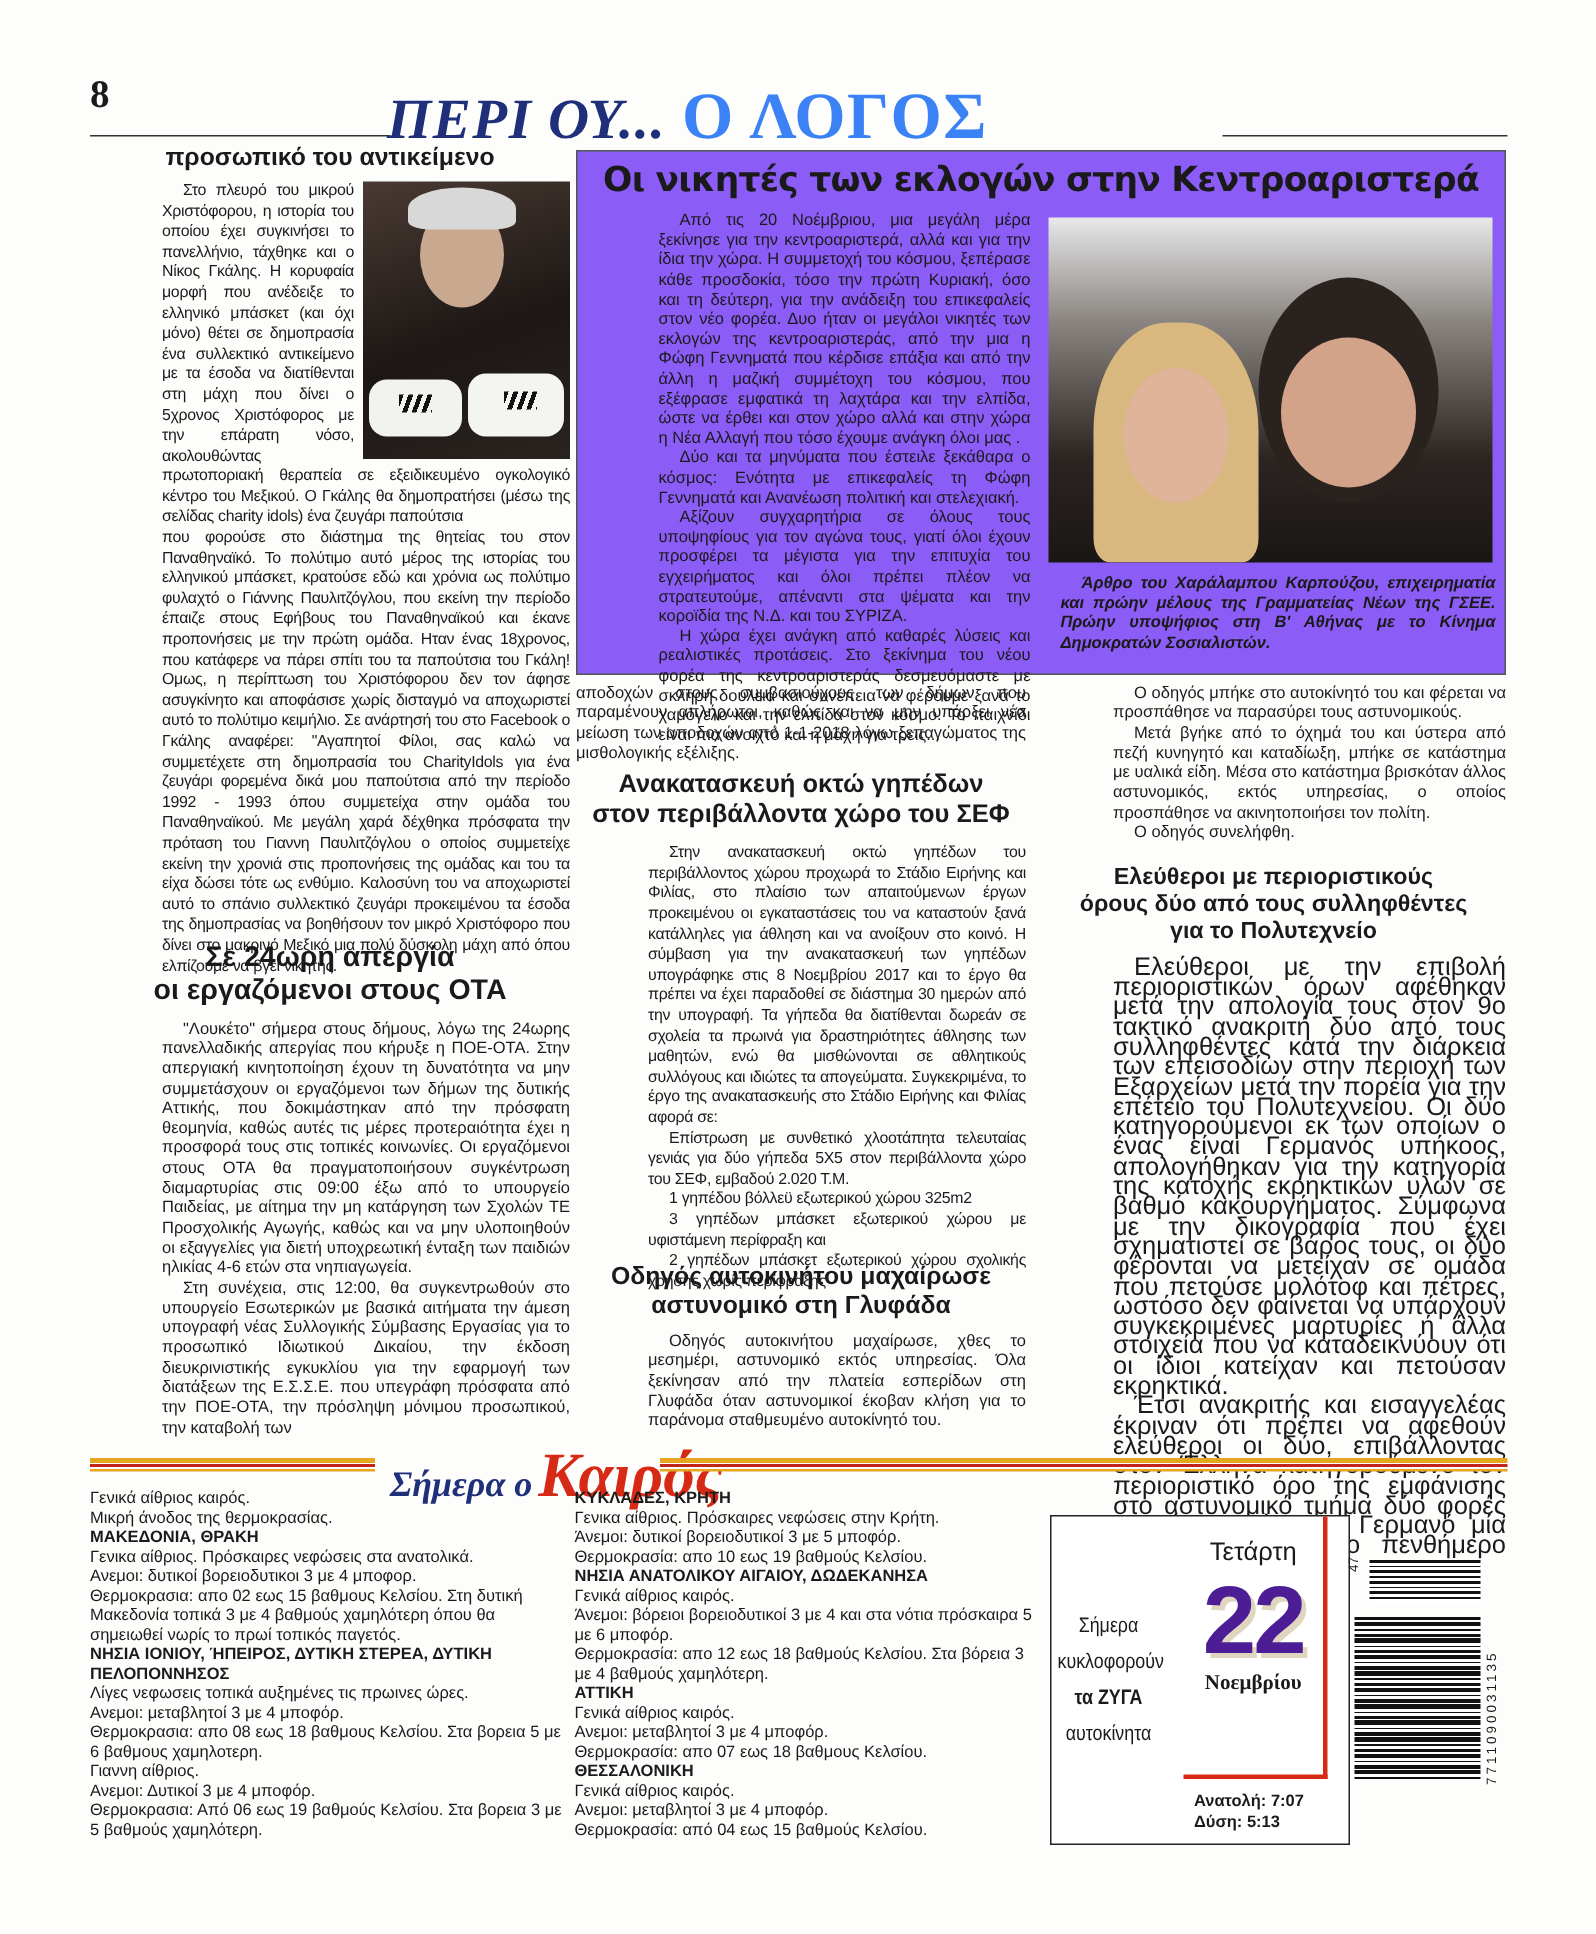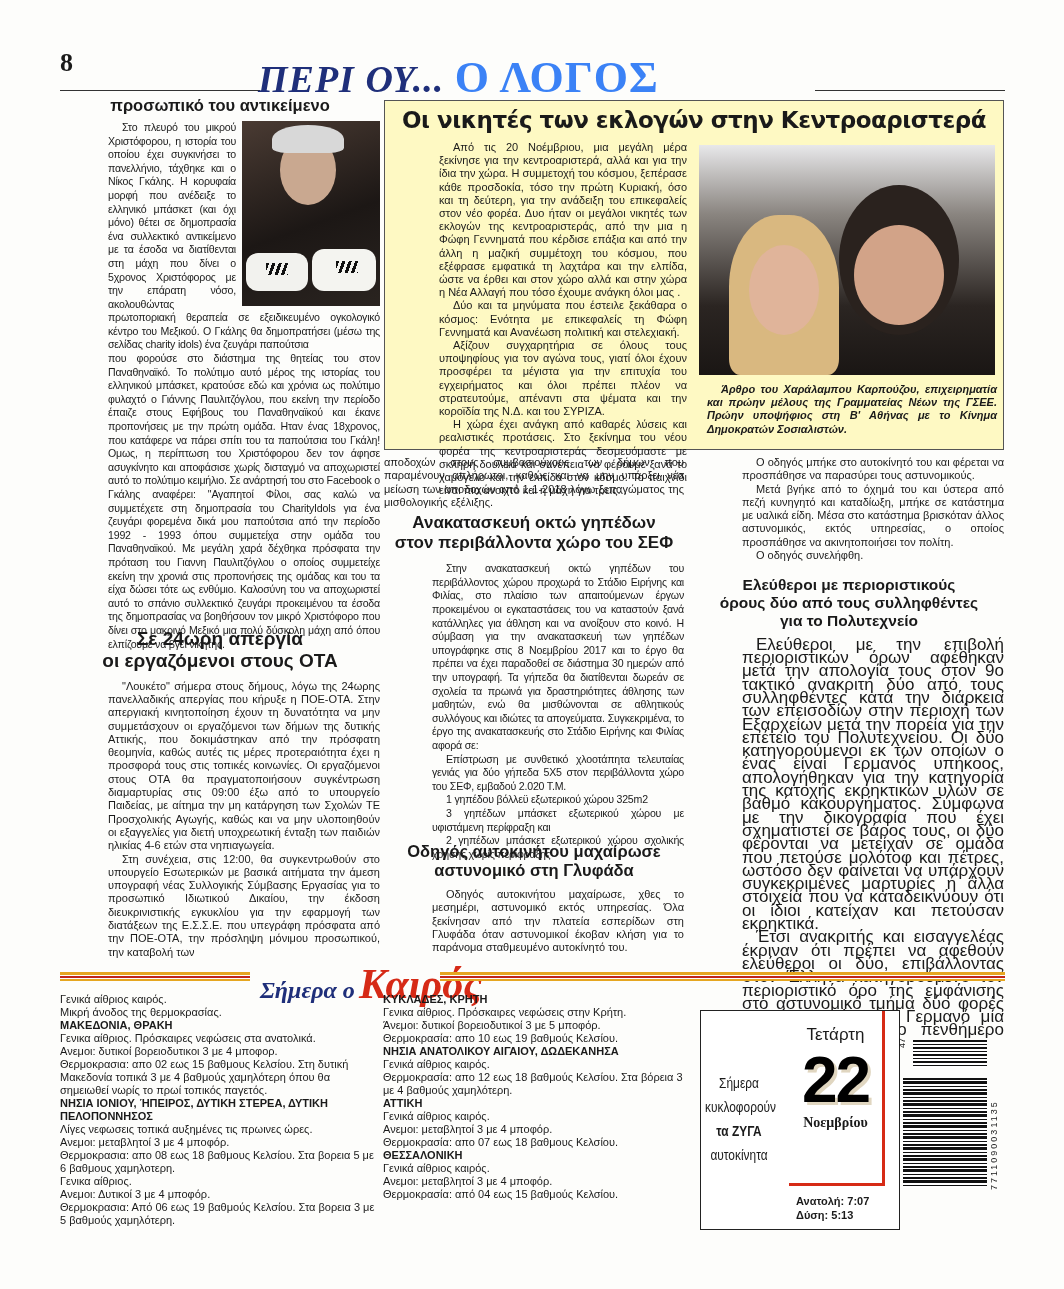--- a/index.html
+++ b/index.html
@@ -9,21 +9,21 @@
   .rule { height: 1px; background: #333; }
   .masthead { left: 258px; top: 52px; font-family: "Liberation Serif", serif; font-weight: bold; font-style: italic; font-size: 38px; letter-spacing: 1px; white-space: nowrap; }
   .masthead .blue { color: #1f2f7a; }
   .masthead .red { color: #3b82f6; font-style: normal; font-size: 44px; }
   .headline { font-weight: bold; text-align: center; line-height: 1.15; }
   .body-text { font-size: 11.2px; line-height: 13.6px; text-align: justify; }
   .body-text p { text-indent: 14px; margin-left: 48px; }
   .narrow { font-size: 10.6px; letter-spacing: -0.2px; }
   .photo { background: linear-gradient(160deg, #4a3b33 0%, #1c1715 55%, #2a2420 100%); position: relative; overflow: hidden; }
   .photo .face { position: absolute; border-radius: 50%; }
-  .yellow-box { background: #fef9c3; border: 1px solid #555; }
+  .yellow-box { background: #8b5cf6; border: 1px solid #555; }
   .weather-title { left: 260px; top: 960px; font-family: "Liberation Serif", serif; font-style: italic; font-weight: bold; white-space: nowrap; }
   .weather-title .w1 { color: #1f2f7a; font-size: 24px; }
   .weather-title .w2 { color: #d62a16; font-size: 42px; }
   .stripe { height: 9px; background: linear-gradient(#e6a620 0 3px, #fff 3px 4px, #c0261a 4px 6px, #fff 6px 7px, #e6a620 7px 9px); }
   .wx { font-size: 11px; line-height: 13px; font-family: "Liberation Sans", sans-serif; }
   .wx b { display: block; }
   .date-box { left: 700px; top: 1010px; width: 200px; height: 220px; border: 1px solid #222; background: #fff; }
   .barcode { left: 903px; top: 1040px; width: 90px; height: 150px; }
 </style>
 </head>
@@ -138,53 +138,54 @@
   <div>Γενικά αίθριος καιρός.</div>
   <div>Μικρή άνοδος της θερμοκρασίας.</div>
   <b>ΜΑΚΕΔΟΝΙΑ, ΘΡΑΚΗ</b>
   <div>Γενικα αίθριος. Πρόσκαιρες νεφώσεις στα ανατολικά.</div>
   <div>Ανεμοι: δυτικοί βορειοδυτικοι 3 με 4 μποφορ.</div>
   <div>Θερμοκρασια: απο 02 εως 15 βαθμους Κελσίου. Στη δυτική Μακεδονία τοπικά 3 με 4 βαθμούς χαμηλότερη όπου θα σημειωθεί νωρίς το πρωί τοπικός παγετός.</div>
   <b>ΝΗΣΙΑ ΙΟΝΙΟΥ, ΉΠΕΙΡΟΣ, ΔΥΤΙΚΗ ΣΤΕΡΕΑ, ΔΥΤΙΚΗ ΠΕΛΟΠΟΝΝΗΣΟΣ</b>
   <div>Λίγες νεφωσεις τοπικά αυξημένες τις πρωινες ώρες.</div>
   <div>Ανεμοι: μεταβλητοί 3 με 4 μποφόρ.</div>
   <div>Θερμοκρασια: απο 08 εως 18 βαθμους Κελσίου. Στα βορεια 5 με 6 βαθμους χαμηλοτερη.</div>
-  <div>Γενικα αίθριος.</div>
+  <div>Γιαννη αίθριος.</div>
   <div>Ανεμοι: Δυτικοί 3 με 4 μποφόρ.</div>
   <div>Θερμοκρασια: Από 06 εως 19 βαθμούς Κελσίου. Στα βορεια 3 με 5 βαθμούς χαμηλότερη.</div>
 </div>
 
 <div class="abs wx" style="left:383px; top:993px; width:305px;">
   <b>ΚΥΚΛΑΔΕΣ, ΚΡΗΤΗ</b>
   <div>Γενικα αίθριος. Πρόσκαιρες νεφώσεις στην Κρήτη.</div>
   <div>Άνεμοι: δυτικοί βορειοδυτικοί 3 με 5 μποφόρ.</div>
   <div>Θερμοκρασία: απο 10 εως 19 βαθμούς Κελσίου.</div>
   <b>ΝΗΣΙΑ ΑΝΑΤΟΛΙΚΟΥ ΑΙΓΑΙΟΥ, ΔΩΔΕΚΑΝΗΣΑ</b>
   <div>Γενικά αίθριος καιρός.</div>
+  <div>Άνεμοι: βόρειοι βορειοδυτικοί 3 με 4 και στα νότια πρόσκαιρα 5 με 6 μποφόρ.</div>
   <div>Θερμοκρασία: απο 12 εως 18 βαθμούς Κελσίου. Στα βόρεια 3 με 4 βαθμούς χαμηλότερη.</div>
   <b>ΑΤΤΙΚΗ</b>
   <div>Γενικά αίθριος καιρός.</div>
   <div>Ανεμοι: μεταβλητοί 3 με 4 μποφόρ.</div>
   <div>Θερμοκρασία: απο 07 εως 18 βαθμους Κελσίου.</div>
   <b>ΘΕΣΣΑΛΟΝΙΚΗ</b>
   <div>Γενικά αίθριος καιρός.</div>
   <div>Ανεμοι: μεταβλητοί 3 με 4 μποφόρ.</div>
   <div>Θερμοκρασία: από 04 εως 15 βαθμούς Κελσίου.</div>
 </div>
 
 <div class="abs date-box">
   <div style="position:absolute; left:4px; top:60px; width:80px; text-align:center; font-family:'Liberation Sans', sans-serif; font-size:14px; line-height:24px; transform:scaleX(0.85); transform-origin:left top;">
     <div>Σήμερα</div>
     <div>κυκλοφορούν</div>
     <div style="font-weight:bold;">τα ΖΥΓΑ</div>
     <div>αυτοκίνητα</div>
   </div>
   <div style="position:absolute; left:88px; top:0; width:96px; height:175px; border-right:3px solid #d62a16; border-bottom:3px solid #d62a16;">
     <div style="text-align:center; font-size:17px; margin-top:14px;">Τετάρτη</div>
-    <div style="text-align:center; font-size:64px; font-weight:bold; color:#000000; line-height:70px; text-shadow:3px 3px 0 #e0d6c0; letter-spacing:-2px;">22</div>
+    <div style="text-align:center; font-size:64px; font-weight:bold; color:#4c1d95; line-height:70px; text-shadow:3px 3px 0 #e0d6c0; letter-spacing:-2px;">22</div>
     <div style="text-align:center; font-family:'Liberation Serif', serif; font-size:14px; font-weight:bold;">Νοεμβρίου</div>
   </div>
   <div style="position:absolute; left:95px; top:183px; font-size:11px; font-weight:bold; line-height:14px;">
     <div>Ανατολή: 7:07</div>
     <div>Δύση: 5:13</div>
   </div>
 </div>
 
 <div class="abs barcode">
   <div style="position:absolute; left:10px; top:0; width:74px; height:28px; background:repeating-linear-gradient(180deg,#111 0 2px,#fff 2px 4px,#111 4px 5px,#fff 5px 7px);"></div>

